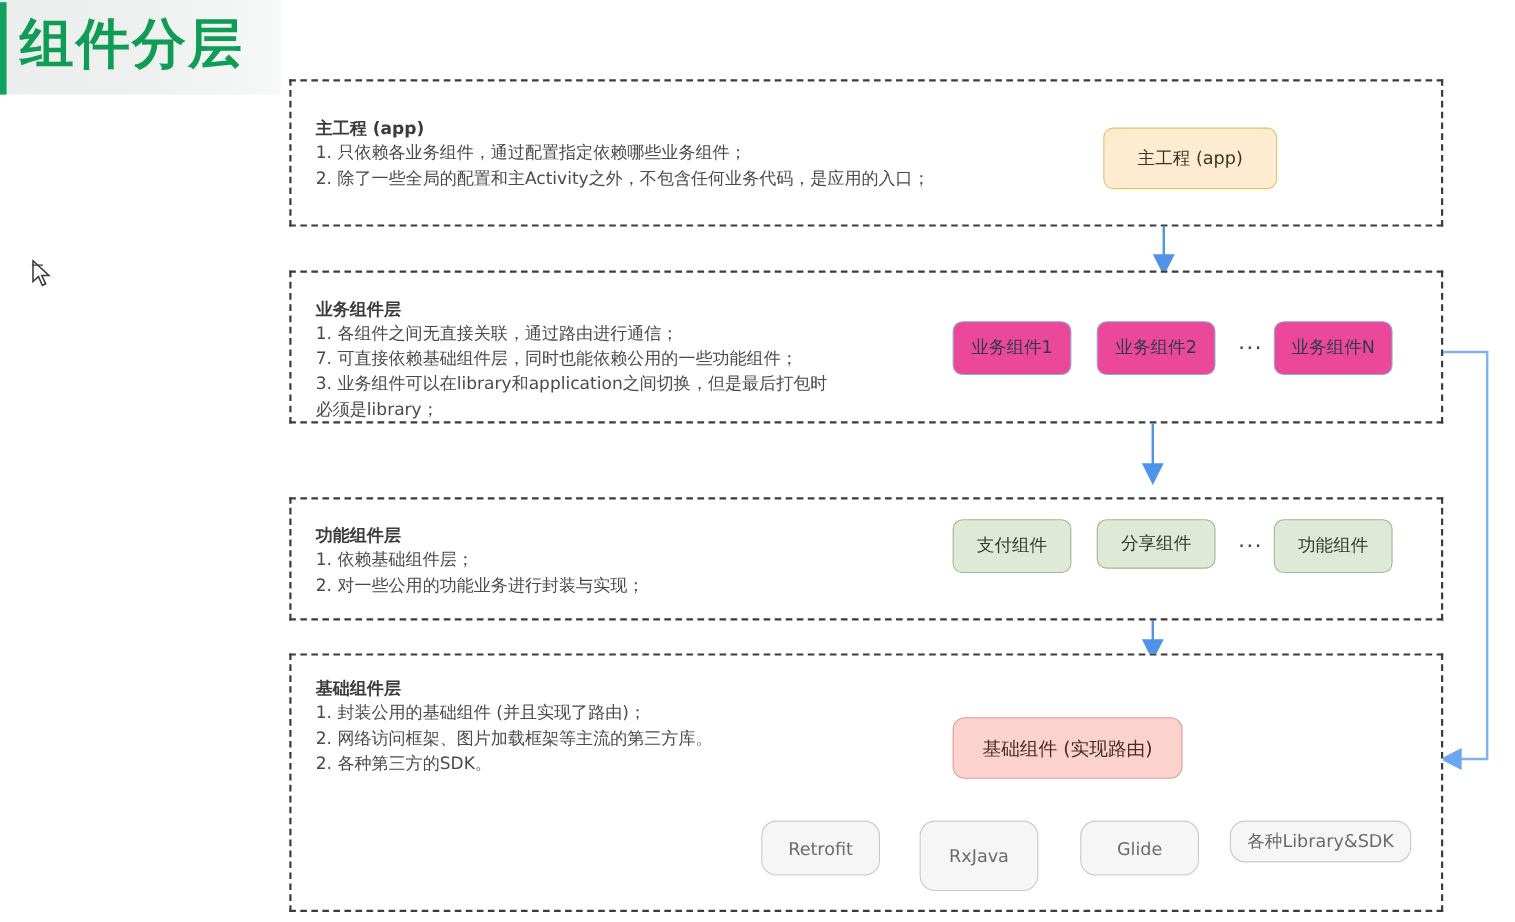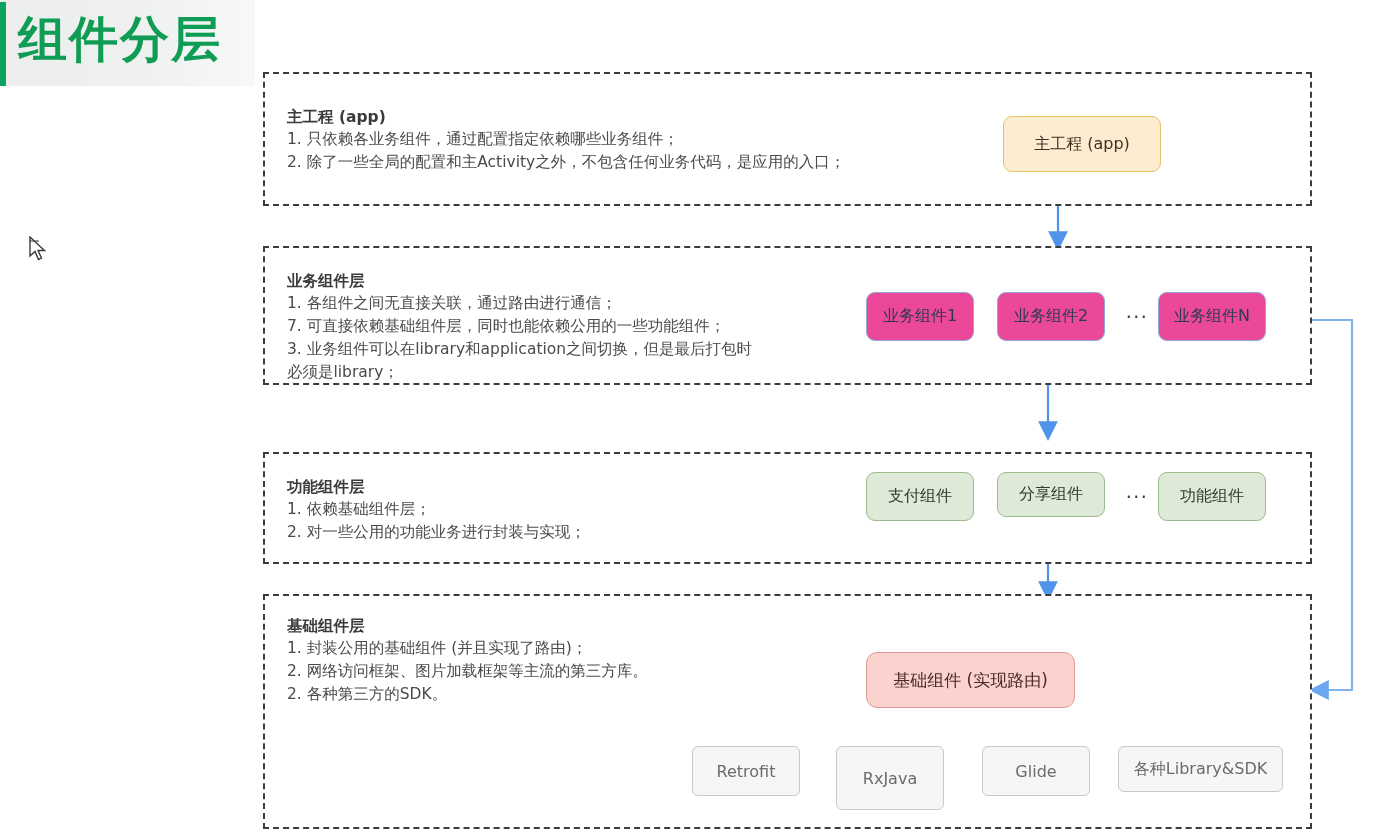--- a/index.html
+++ b/index.html
@@ -67,21 +67,21 @@
   }
   .node-func {
     background: #dfe9d8; border: 1.6px solid #9cbb8c; color: #2f3d29;
   }
   .node-base {
     background: #fbd2cd; border: 1.6px solid #e09a95; color: #4a2b28;
     border-radius: 11px; font-size: 17px; margin-top: 24px;
   }
   .node-lib {
     background: #f6f6f6; border: 1.6px solid #c9c9c9; color: #6b6b6b;
-    border-radius: 6px; font-size: 16px;
+    border-radius: 14px; font-size: 16px;
   }
   .ellipsis {
     position: absolute; font-size: 19px; color: #3a3a3a; letter-spacing: 1.5px;
     font-family: "DejaVu Sans", "Liberation Sans", sans-serif;
     display: flex; align-items: center; justify-content: center;
   }
 
   svg.edges { position: absolute; left: 0; top: 0; width: 1377px; height: 838px; pointer-events: none; }
 </style>
 </head>
@@ -191,17 +191,17 @@
 
   <div class="node node-lib" style="left:692px; top:746px; width:108px; height:50px;">
     <span>Retrofit</span>
   </div>
   <div class="node node-lib" style="left:836px; top:746px; width:108px; height:64px;">
     <span>RxJava</span>
   </div>
   <div class="node node-lib" style="left:982px; top:746px; width:108px; height:50px;">
     <span>Glide</span>
   </div>
-  <div class="node node-lib" style="left:1118px; top:746px; width:165px; height:46px;">
+  <div class="node node-lib" style="left:1118px; top:746px; width:165px; height:38px;">
     <span>各种Library&amp;SDK</span>
   </div>
 
 </div>
 
 </body></html>

